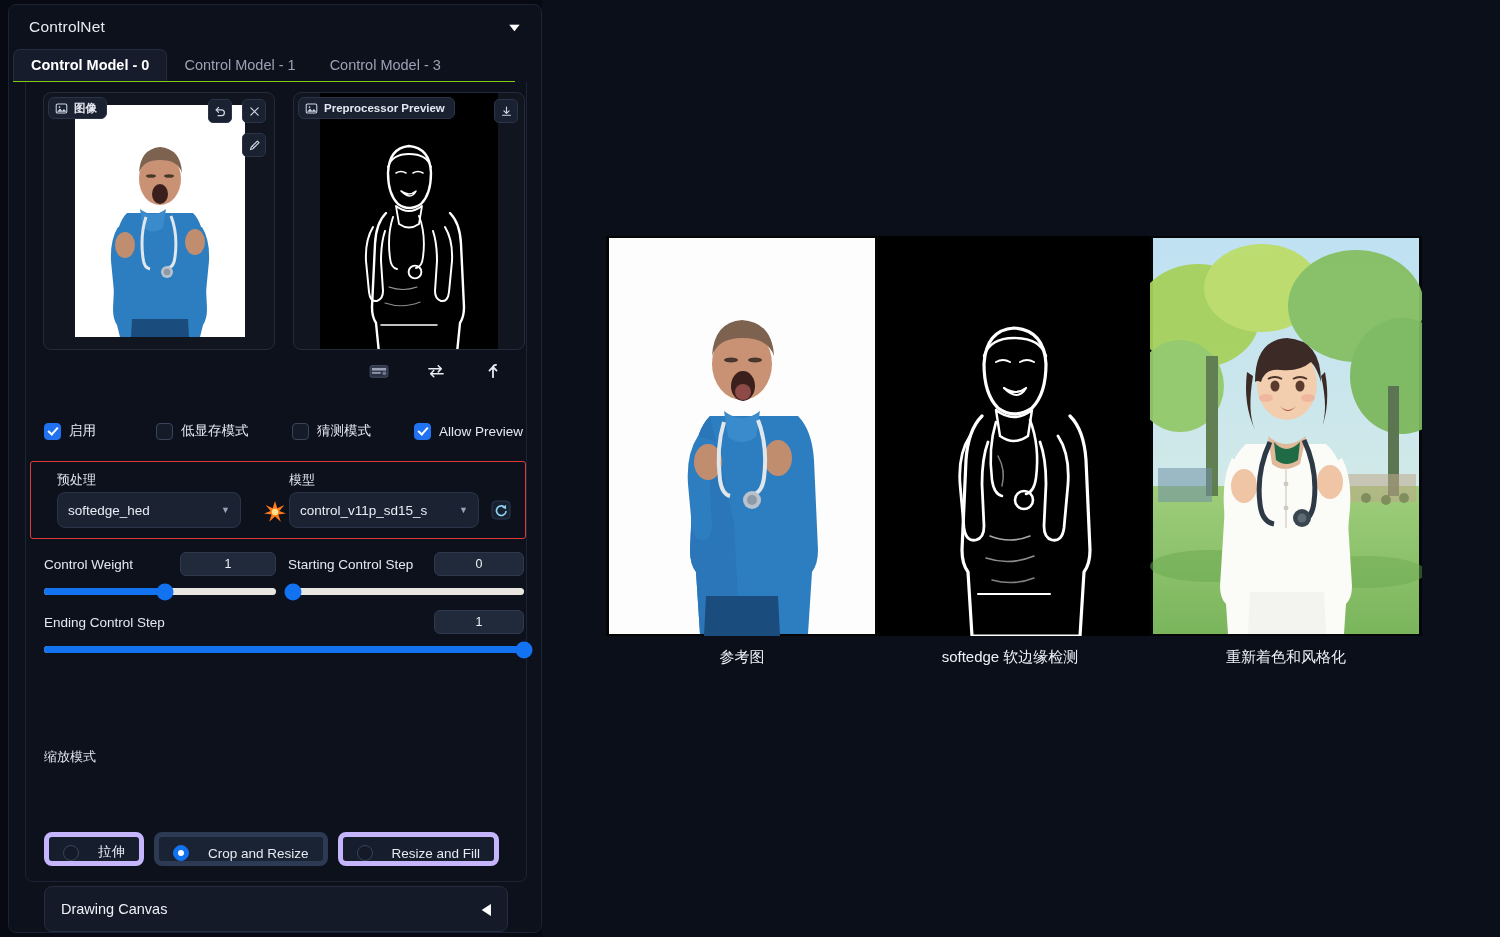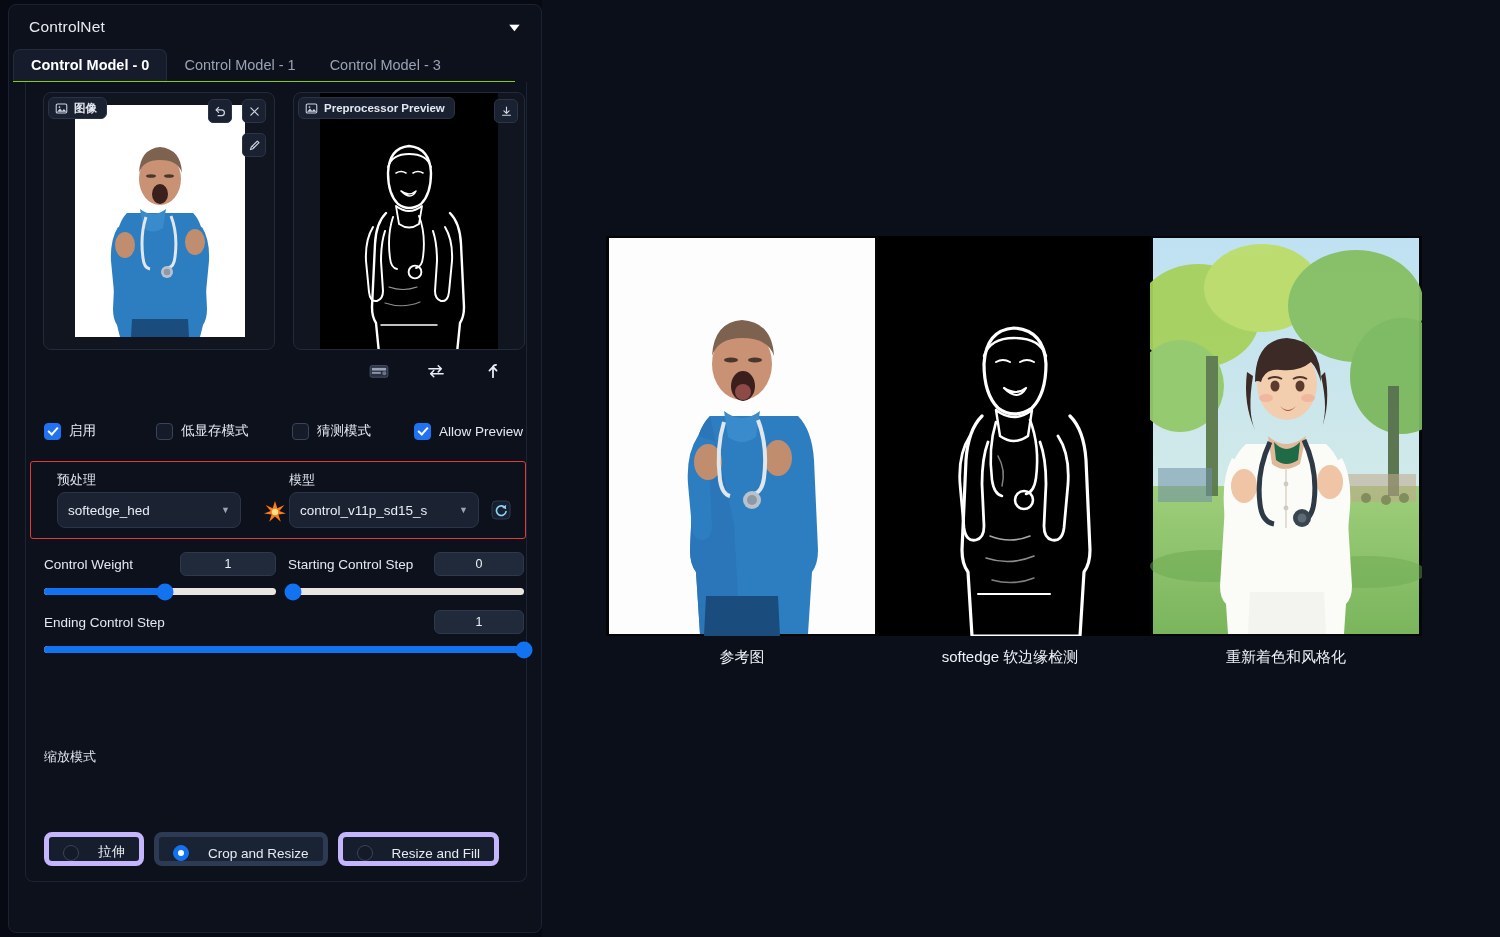--- a/index.html
+++ b/index.html
@@ -559,16 +559,20 @@
         <div class="radio sel">
           <span class="rb on"></span>
           <span class="radio-label">Crop and Resize</span>
         </div>
         <div class="radio">
           <span class="rb"></span>
           <span class="radio-label">Resize and Fill</span>
         </div>
       </div>
 
+      <div class="accordion">
+        <div class="acc-title">Drawing Canvas</div>
+        <div class="acc-arrow">◀</div>
+      </div>
 
     </div>
   </div>
 </div>
 
 </body></html>

